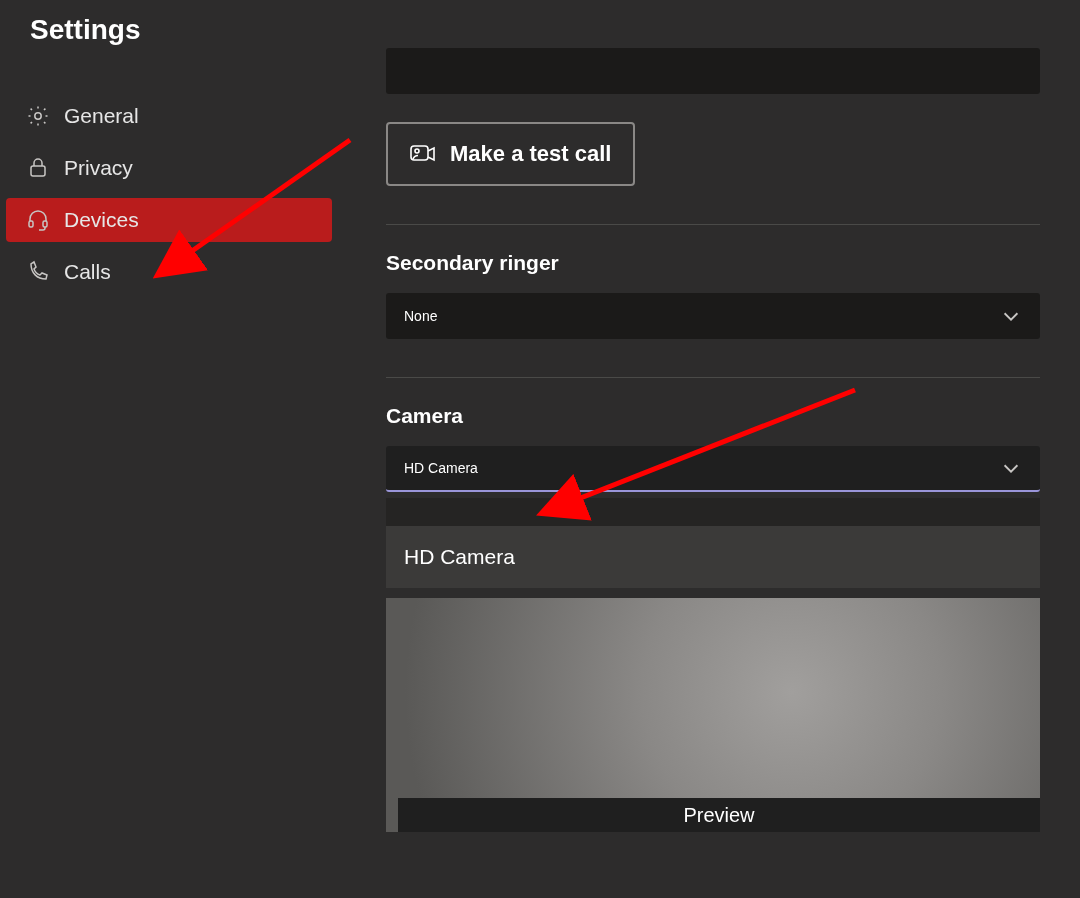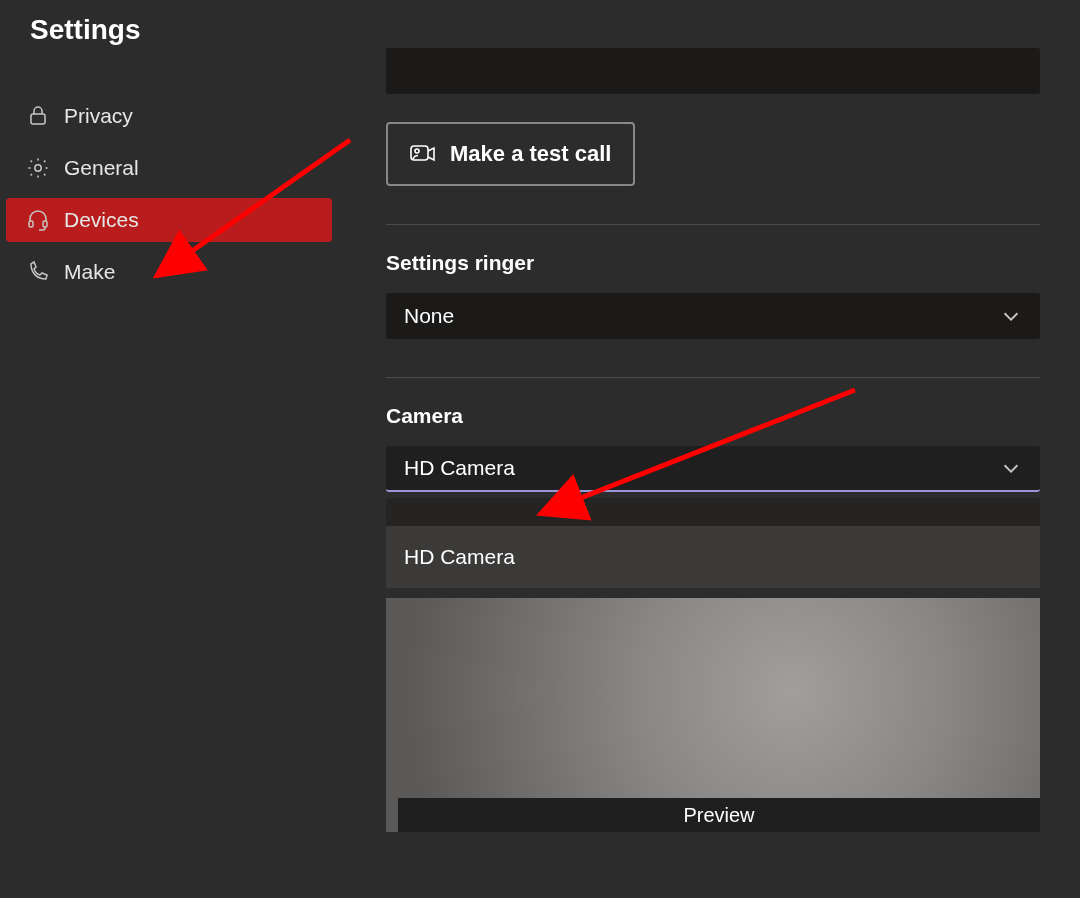--- a/index.html
+++ b/index.html
@@ -87,21 +87,21 @@
   }
   .select-box {
     background: #1b1a19;
     height: 46px;
     width: 100%;
     border-radius: 3px;
     display: flex;
     align-items: center;
     justify-content: space-between;
     padding: 0 18px;
-    font-size: 21px;
+    font-size: 14px;
     cursor: pointer;
   }
   .camera-select {
     background: #1f1f1f;
     border-bottom: 2px solid #9a95d9;
   }
   .chev { width: 22px; height: 22px; stroke:#c8c6c4; fill:none; stroke-width:2; }
   .dropdown-panel {
     margin-top: 6px;
     background: #252423;
@@ -142,67 +142,67 @@
   }
 </style>
 </head>
 <body>
 
 <div class="page-title">Settings</div>
 
 <nav class="sidebar">
   <div class="sidebar-item">
     <svg viewBox="0 0 24 24">
+        <circle cx="12" cy="12" r="3.2"></circle>
+        <path d="M12 2.5v2M12 19.5v2M4.5 12h-2M21.5 12h-2M6 6l-1.4-1.4M19.4 19.4 18 18M18 6l1.4-1.4M4.6 19.4 6 18"></path>
+      </svg>
+    <span>General</span>
+  </div>
+  <div class="sidebar-item">
+    <svg viewBox="0 0 24 24">
         <rect x="5" y="10" width="14" height="10" rx="2"></rect>
         <path d="M8 10V7a4 4 0 0 1 8 0v3"></path>
       </svg>
     <span>Privacy</span>
-  </div>
-  <div class="sidebar-item">
-    <svg viewBox="0 0 24 24">
-        <circle cx="12" cy="12" r="3.2"></circle>
-        <path d="M12 2.5v2M12 19.5v2M4.5 12h-2M21.5 12h-2M6 6l-1.4-1.4M19.4 19.4 18 18M18 6l1.4-1.4M4.6 19.4 6 18"></path>
-      </svg>
-    <span>General</span>
   </div>
   <div class="sidebar-item active">
     <svg viewBox="0 0 24 24">
         <path d="M4 13v-2a8 8 0 0 1 16 0v2"></path>
         <rect x="3" y="13" width="4" height="6" rx="1.5"></rect>
         <rect x="17" y="13" width="4" height="6" rx="1.5"></rect>
         <path d="M19 19v1a2 2 0 0 1-2 2h-4"></path>
       </svg>
     <span>Devices</span>
   </div>
   <div class="sidebar-item">
     <svg viewBox="0 0 24 24">
         <path d="M5 4c0 9 6 15 15 15l1-4-5-2-2 2c-3-1-5-3-6-6l2-2-2-5z"></path>
       </svg>
-    <span>Make</span>
+    <span>Calls</span>
   </div>
 </nav>
 
 <div class="main">
   <div class="truncated-select">
     <span class="truncated-text"></span>
   </div>
 
   <button class="test-call-btn">
     <svg viewBox="0 0 26 22">
         <rect x="1" y="3" width="17" height="14" rx="3"></rect>
         <circle cx="7" cy="8" r="2"></circle>
         <path d="M3 16c1-2.4 3-3.5 5-3.5"></path>
         <path d="M18 8l6-3v12l-6-3"></path>
       </svg>
     <span>Make a test call</span>
   </button>
 
   <hr class="sep">
 
-  <div class="section-label">Settings ringer</div>
+  <div class="section-label">Secondary ringer</div>
   <div class="select-box">
     <span>None</span>
     <svg class="chev" viewBox="0 0 24 24">
         <path d="M5 9l7 7 7-7"></path>
       </svg>
   </div>
 
   <hr class="sep">
 
   <div class="section-label">Camera</div>

